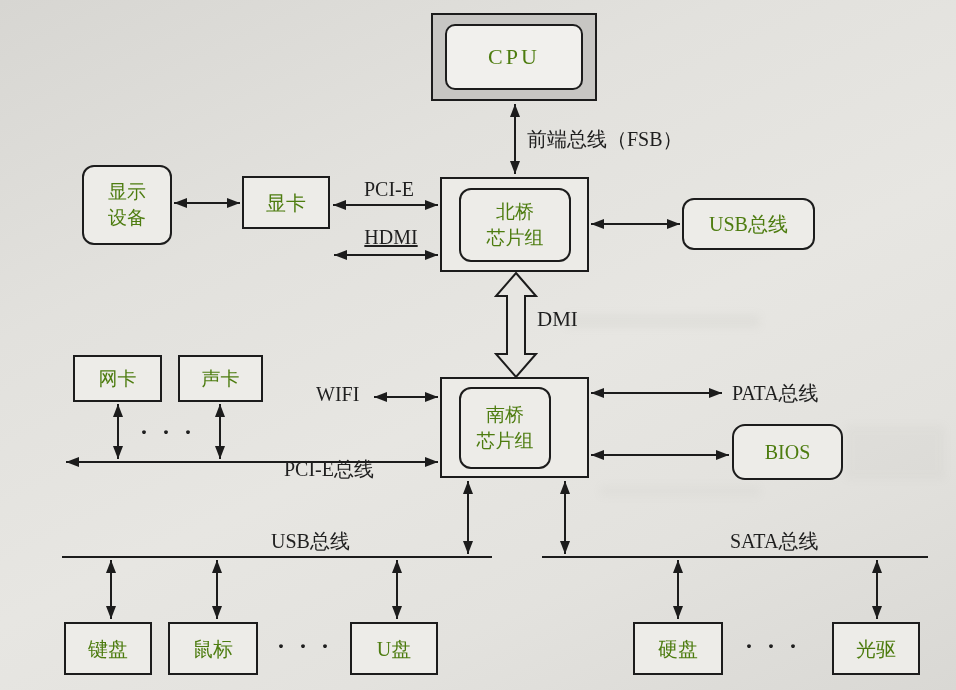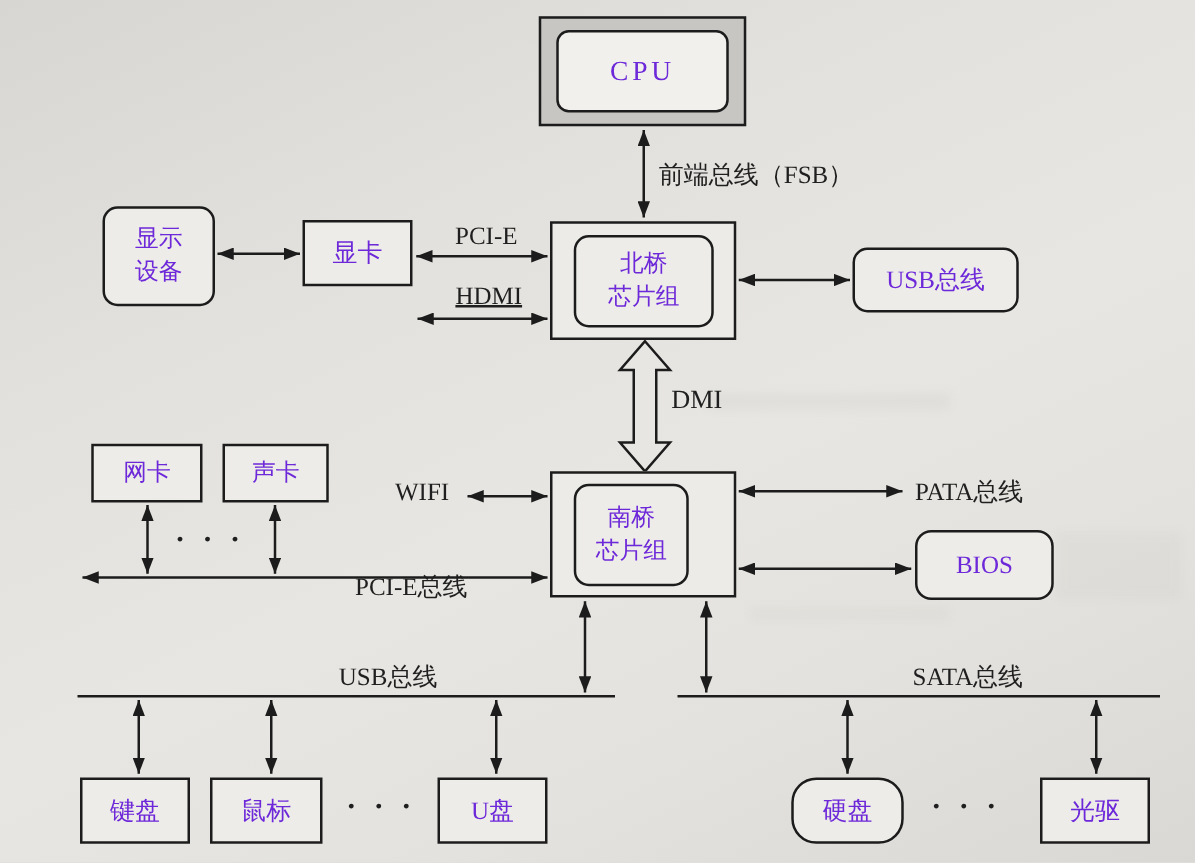--- a/index.html
+++ b/index.html
@@ -10,21 +10,21 @@
   }
   #canvas{
     position:relative;width:956px;height:690px;
     background:linear-gradient(155deg,#d7d6d2 0%,#e2e1dd 30%,#e7e6e2 55%,#e3e2de 75%,#d9d8d4 100%);
   }
   #wires{position:absolute;left:0;top:0;width:956px;height:690px;}
   .box{
     position:absolute;box-sizing:border-box;
     border:2px solid #1c1c1c;background:#edece8;
     display:flex;flex-direction:column;align-items:center;justify-content:center;
-    color:#6d28d9;font-size:20px;line-height:26px;text-align:center;
+    color:#4d7c0f;font-size:20px;line-height:26px;text-align:center;
   }
   .rounded{border-radius:12px;}
   .frame{background:#ecebe7;}
   .cpu-frame{background:#c7c6c3;}
   .cpu-box{font-size:22px;letter-spacing:3px;background:#f1f0ed;border-radius:10px;}
   .lbl{
     position:absolute;color:#1f1f1f;font-size:20px;white-space:nowrap;
   }
   .ctr{text-align:center;}
   .dots{font-size:24px;font-weight:bold;letter-spacing:4px;}
@@ -112,21 +112,21 @@
 
   <div class="box" style="left:64px;top:622px;width:88px;height:53px;">
     <span>键盘</span>
   </div>
   <div class="box" style="left:168px;top:622px;width:90px;height:53px;">
     <span>鼠标</span>
   </div>
   <div class="box" style="left:350px;top:622px;width:88px;height:53px;">
     <span>U盘</span>
   </div>
-  <div class="box" style="left:633px;top:622px;width:90px;height:53px;border-radius:20px;">
+  <div class="box" style="left:633px;top:622px;width:90px;height:53px;">
     <span>硬盘</span>
   </div>
   <div class="box" style="left:832px;top:622px;width:88px;height:53px;">
     <span>光驱</span>
   </div>
 
   <div class="lbl" style="left:527px;top:126px;">前端总线（FSB）</div>
   <div class="lbl ctr" style="left:350px;top:178px;width:78px;">PCI-E</div>
   <div class="lbl ctr" style="left:352px;top:226px;width:78px;text-decoration:underline;">HDMI</div>
   <div class="lbl" style="left:537px;top:307px;font-size:21px;">DMI</div>

